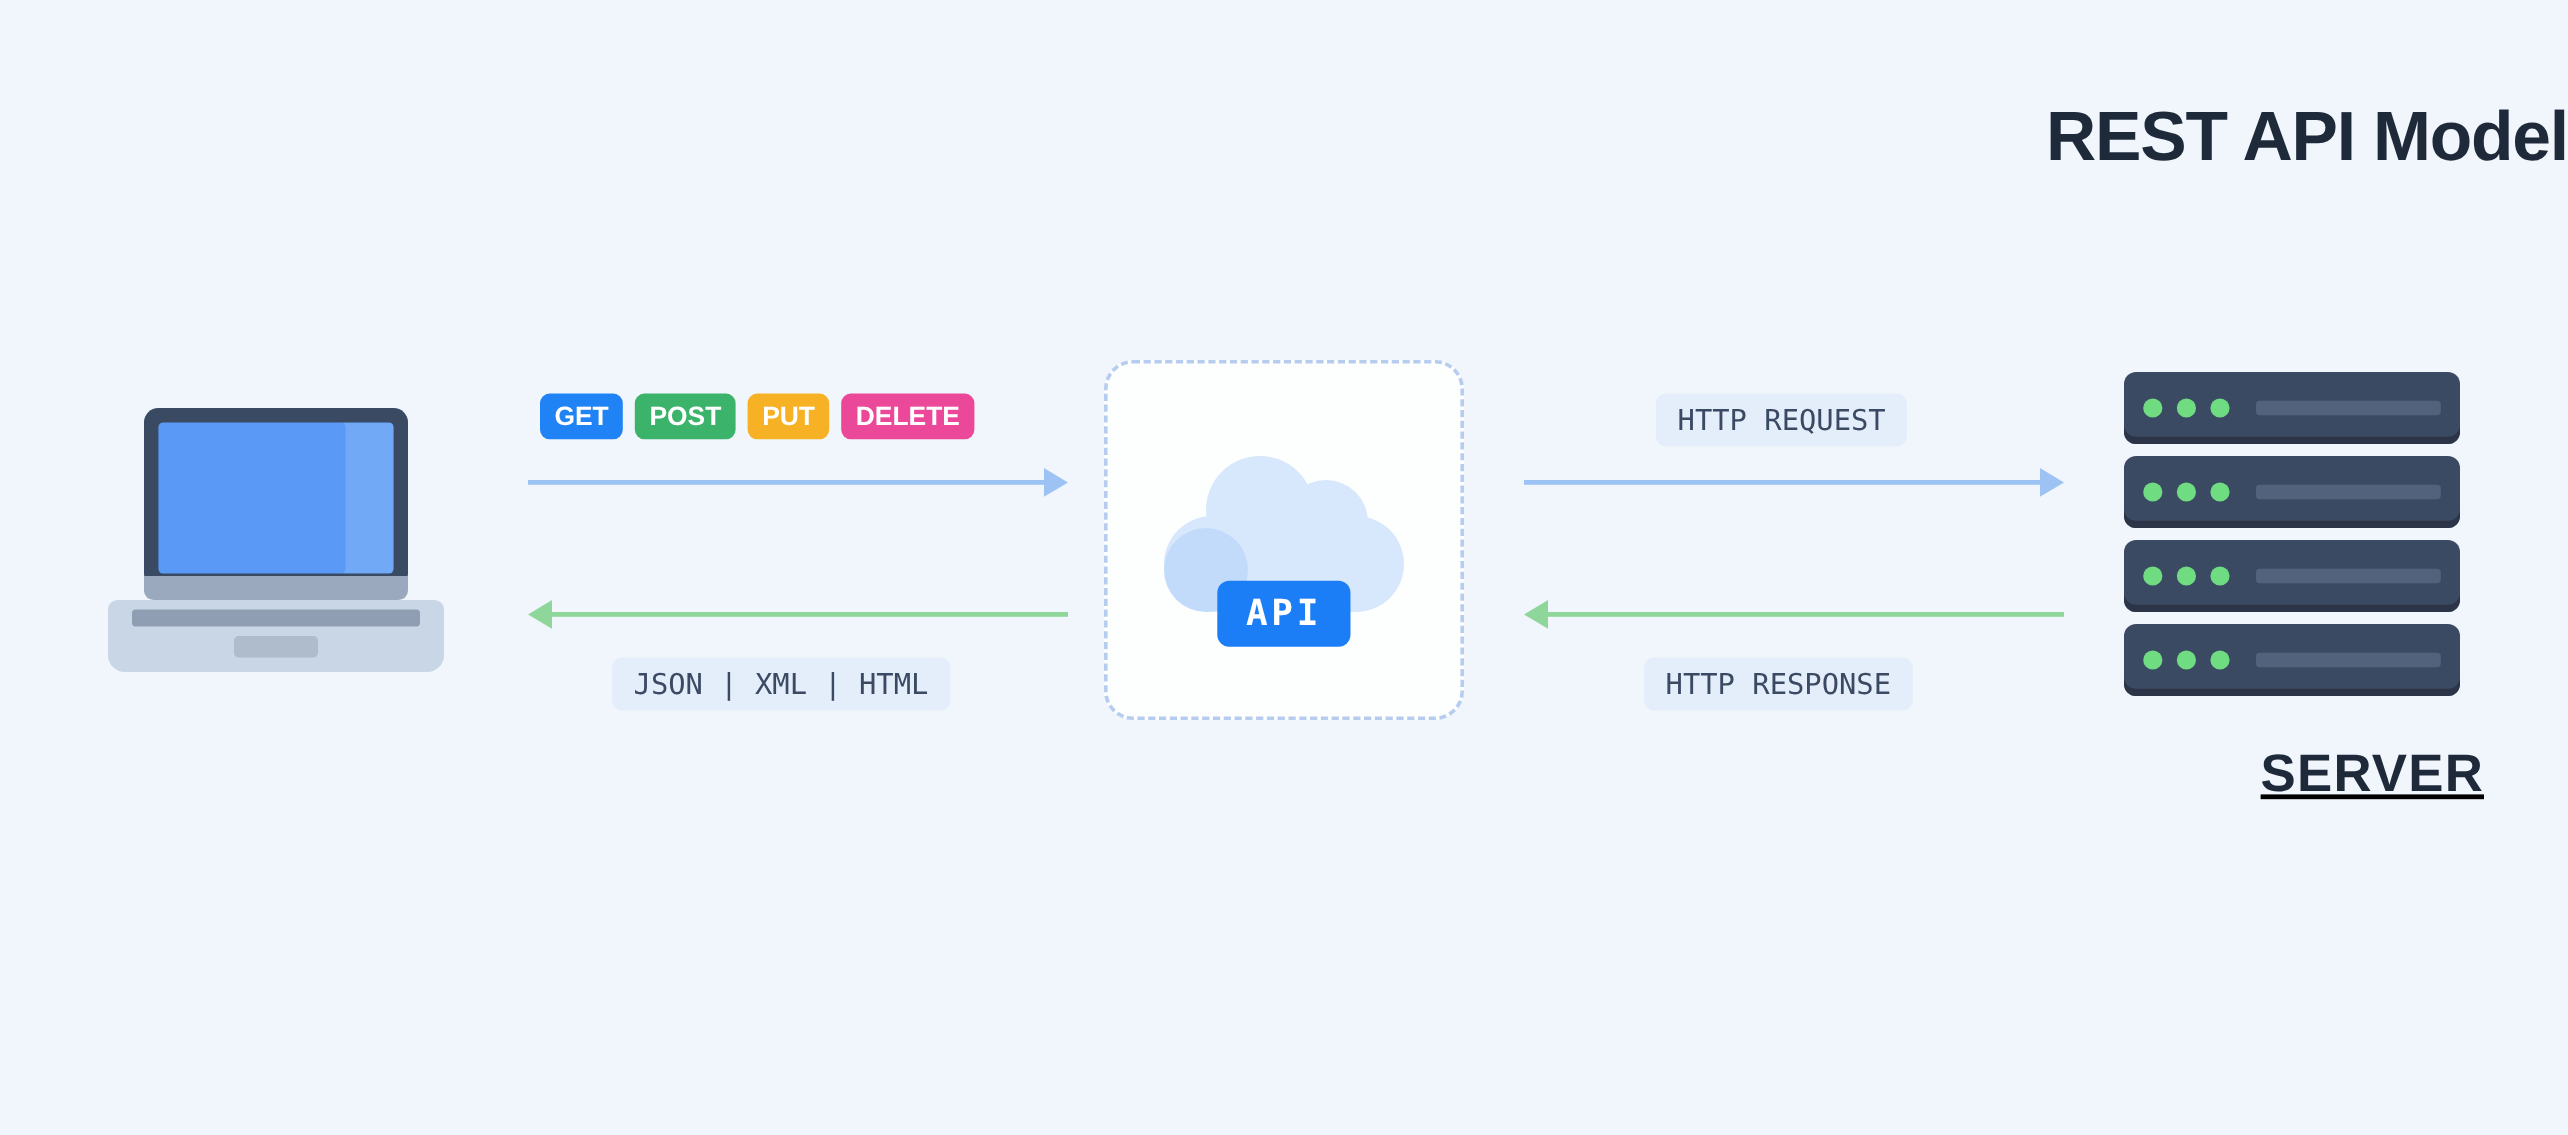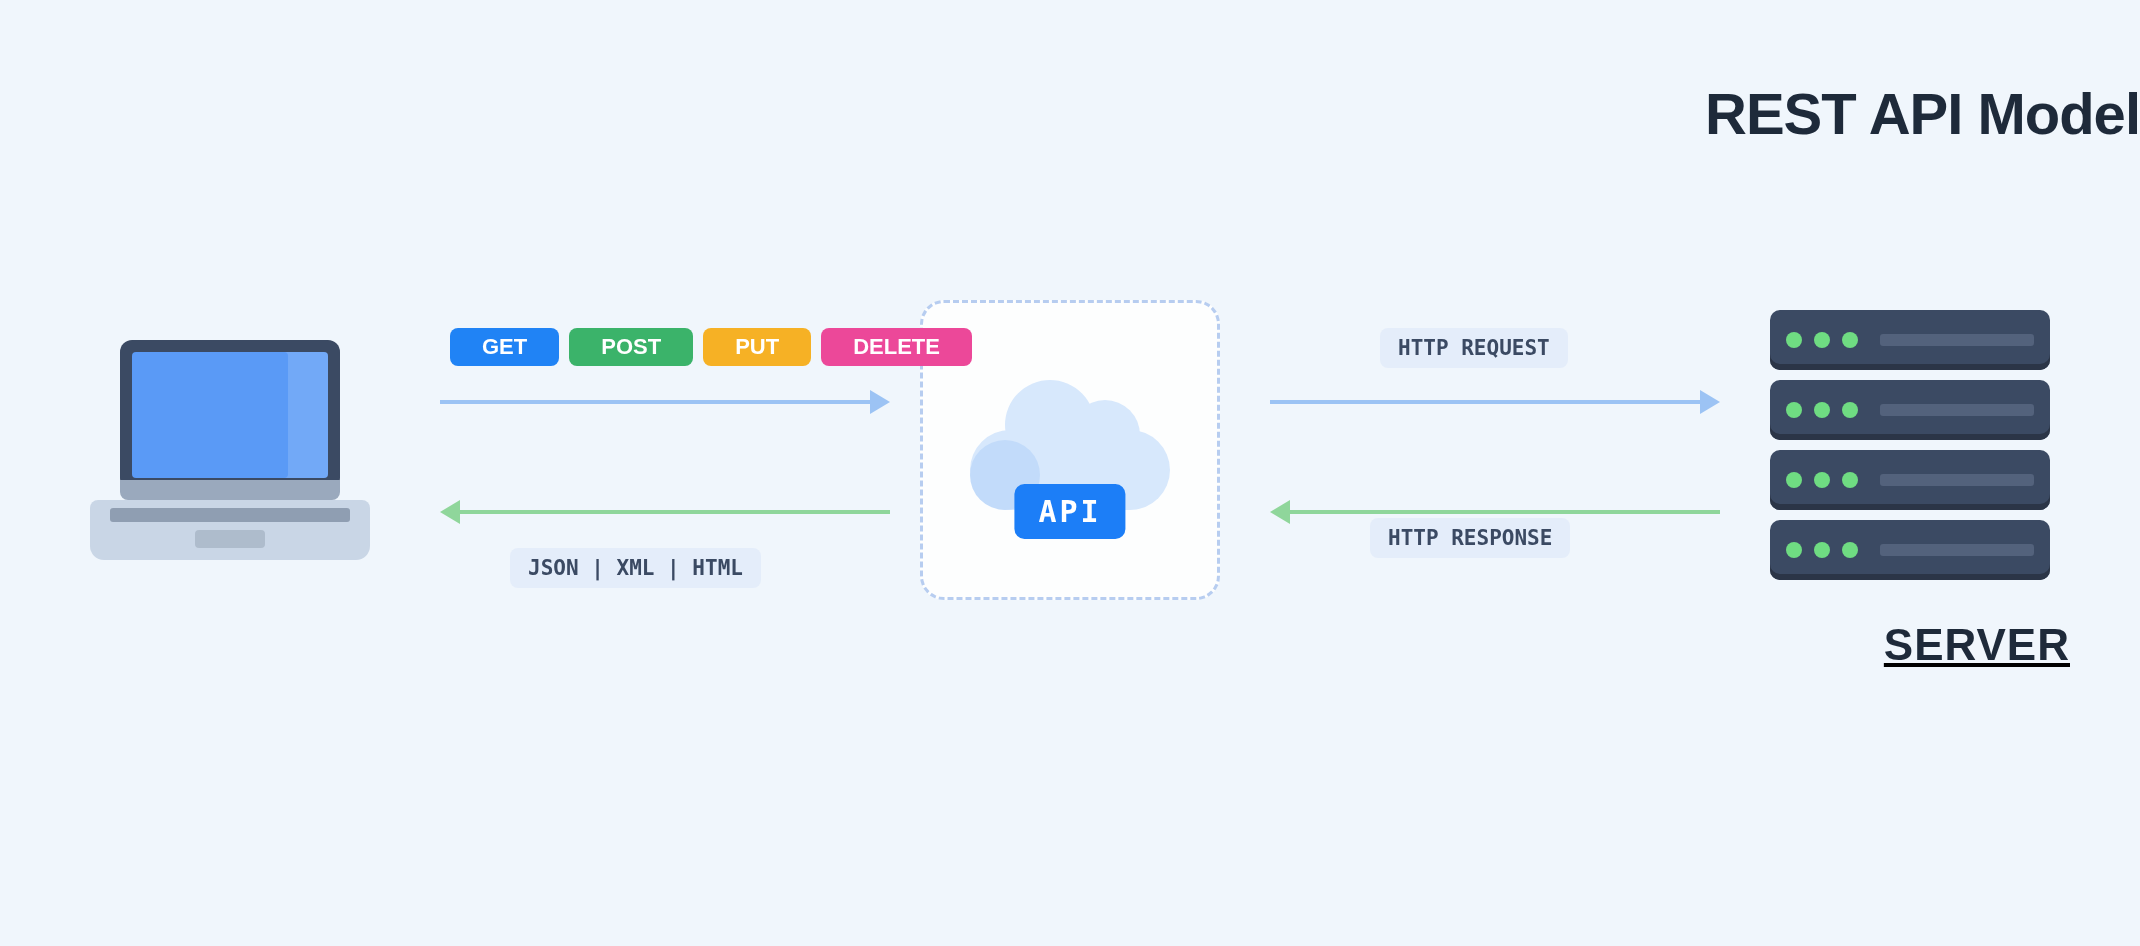--- a/index.html
+++ b/index.html
@@ -111,26 +111,26 @@
   position: absolute; top: -10px; width: 0; height: 0;
   border-top: 12px solid transparent;
   border-bottom: 12px solid transparent;
 }
 .arrow.blue .head { border-left: 20px solid #9cc3f4; right: -20px; }
 .arrow.green .head { border-right: 20px solid #8fd69b; left: -20px; }
 
 .methods { display: flex; gap: 10px; justify-content: center; position: absolute; }
 .method {
   color: #fff; font-weight: 800; font-size: 22px;
-  padding: 6px 32px; border-radius: 8px;
+  padding: 6px 12px; border-radius: 8px;
 }
 .chip {
   position: absolute;
   background: #e4edfa; color: #3b4a63;
-  font-weight: 700; font-size: 21px;
+  font-weight: 400; font-size: 24px;
   padding: 8px 18px; border-radius: 8px;
   font-family: ui-monospace, Menlo, Consolas, monospace;
   white-space: nowrap;
 }
 </style>
 </head>
 <body>
 
 <div class="title">REST API Model</div>
 
@@ -204,13 +204,13 @@
 
 <div class="methods" id="methods" style="left:450px; top:328px;">
     <span class="method" style="background: rgb(32, 131, 245);">GET</span>
     <span class="method" style="background: rgb(59, 179, 106);">POST</span>
     <span class="method" style="background: rgb(246, 177, 37);">PUT</span>
     <span class="method" style="background: #ec4899;">DELETE</span>
   </div>
 
 <div class="chip" style="left:510px; top:548px;">JSON | XML | HTML</div>
 <div class="chip" style="left:1380px; top:328px;">HTTP REQUEST</div>
-<div class="chip" style="left:1370px; top:518px;">HTTP RESPONSE</div>
+<div class="chip" style="left:1370px; top:548px;">HTTP RESPONSE</div>
 
 </body></html>

